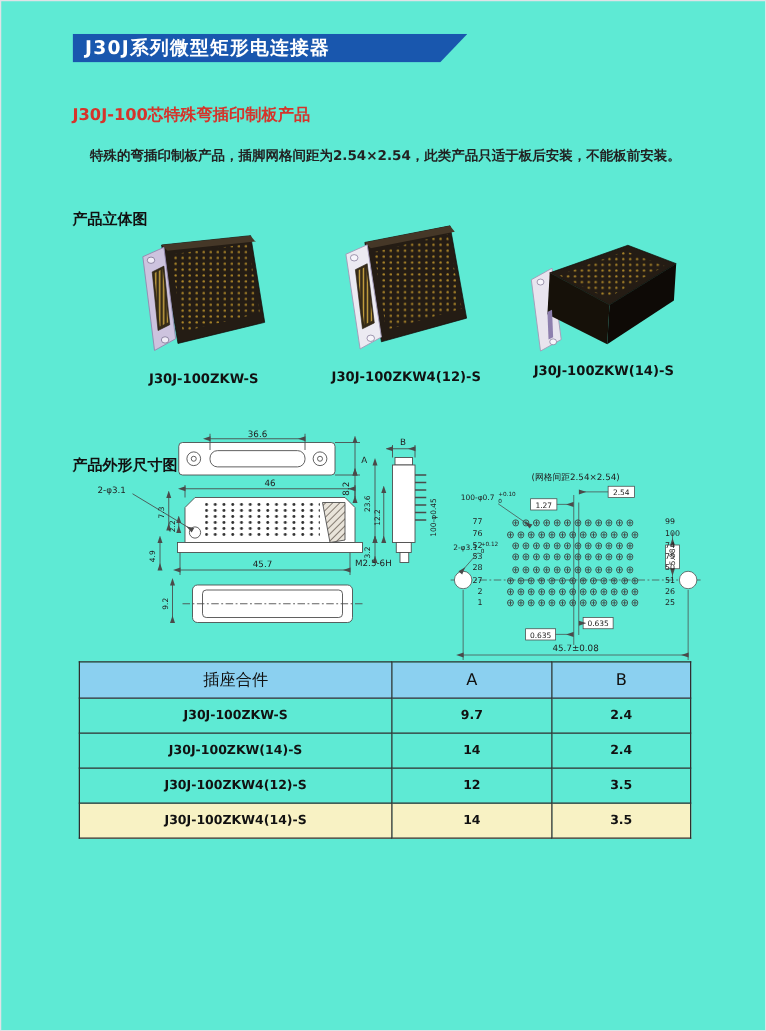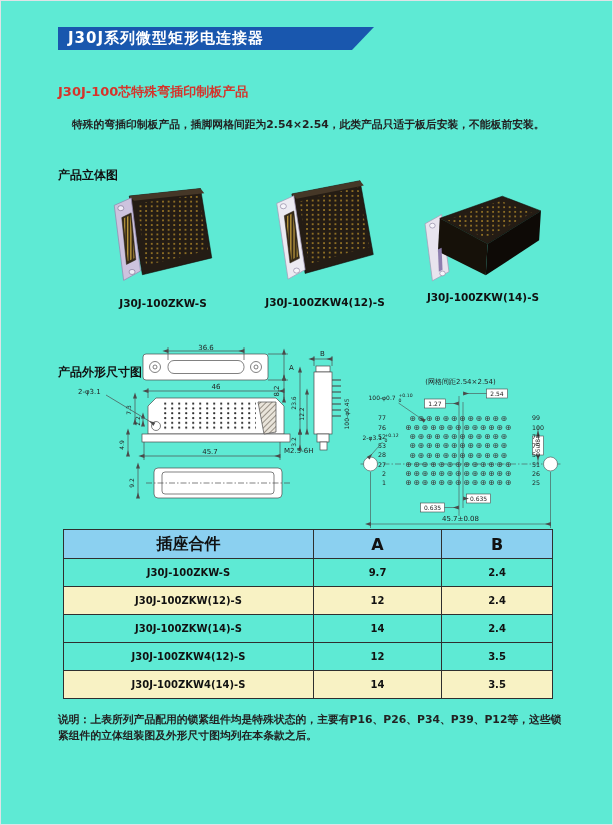--- a/index.html
+++ b/index.html
@@ -46,21 +46,21 @@
   .pin-field{position:absolute;left:14px;top:38px;width:174px;}
   .pin-row{display:flex;align-items:center;height:9.25px;line-height:1;}
   .pin-row .num{width:14px;font-size:6.3px;color:#222;}
   .pin-row .num.l{text-align:right;padding-right:1px;}
   .pin-row .num.r{text-align:left;padding-left:1px;}
   .pin-row .pins{flex:1;text-align:center;font-size:8px;letter-spacing:1.6px;color:#3a3a3a;white-space:nowrap;}
 
   
   .spec{position:absolute;left:62px;top:528px;width:489px;border-collapse:collapse;table-layout:fixed;}
   .spec th,.spec td{border:1.8px solid #2f2f2f;text-align:center;color:#111;}
-  .spec th{height:26px;background:var(--table-header-blue,#8bd0f0);font-size:16px;font-weight:bold;}
+  .spec th{height:26px;background:var(--table-header-blue,#8bd0f0);font-size:13px;font-weight:normal;}
   .spec td{height:25px;font-size:10px;font-weight:bold;}
   .spec tr.alt td{background:var(--row-yellow,#f8f2c4);}
 
   .note{position:absolute;left:57px;top:711px;margin:0;width:505px;font-size:10.8px;font-weight:bold;color:#222;line-height:1.45;}
 </style>
 </head>
 <body>
 
 <div class="page">
 
@@ -321,38 +321,32 @@
         <th>A</th>
         <th>B</th>
       </tr>
     </thead>
     <tbody>
       <tr>
         <td>J30J-100ZKW-S</td>
         <td>9.7</td>
         <td>2.4</td>
       </tr>
-      <tr class="alt">
-        <td>J30J-100ZKW(12)-S</td>
-        <td>12</td>
-        <td>2.4</td>
-      </tr>
       <tr>
         <td>J30J-100ZKW(14)-S</td>
         <td>14</td>
         <td>2.4</td>
       </tr>
       <tr>
         <td>J30J-100ZKW4(12)-S</td>
         <td>12</td>
         <td>3.5</td>
       </tr>
       <tr class="alt">
         <td>J30J-100ZKW4(14)-S</td>
         <td>14</td>
         <td>3.5</td>
       </tr>
     </tbody>
   </table>
 
-  <p class="note">说明：上表所列产品配用的锁紧组件均是特殊状态的，主要有P16、P26、P34、P39、P12等，这些锁紧组件的立体组装图及外形尺寸图均列在本条款之后。</p>
 
 </div>
 
 </body></html>

